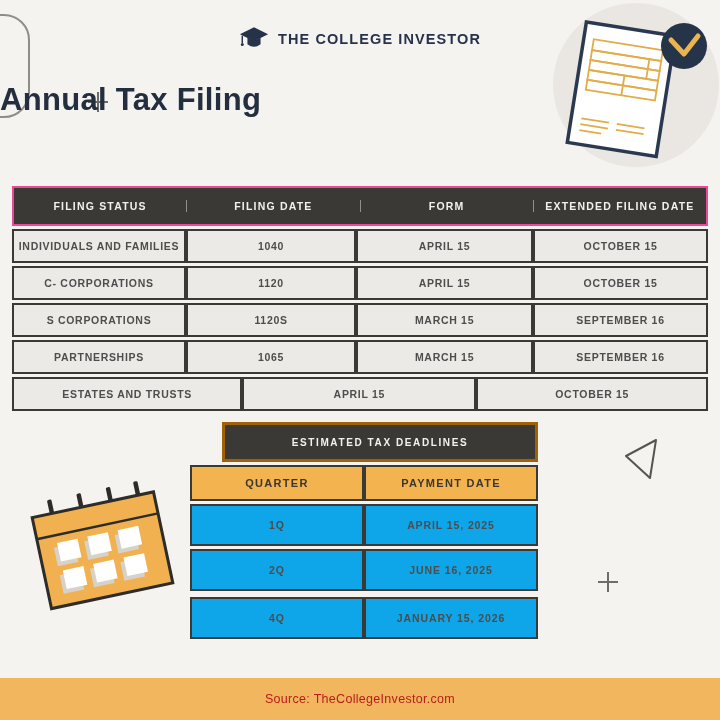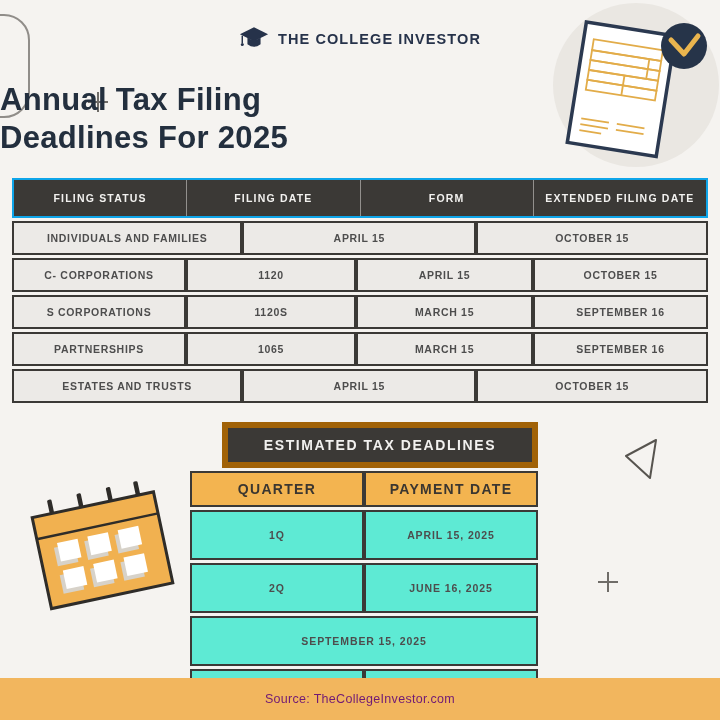--- a/index.html
+++ b/index.html
@@ -21,43 +21,43 @@
   .calendar-art{position:absolute;left:22px;top:478px;width:158px;height:134px;}
   
   .brand{position:absolute;top:26px;left:0;right:0;display:flex;align-items:center;
     justify-content:center;gap:9px;z-index:3;}
   .brand-name{font-size:14.5px;font-weight:800;letter-spacing:1.1px;color:#26324a;}
   .title{position:absolute;top:60px;left:0;right:0;text-align:left;z-index:3;
     font-size:31px;line-height:38px;font-weight:800;color:#232f3e;letter-spacing:.3px;}
   
   .ftable{position:absolute;left:12px;top:170px;width:696px;z-index:2;}
   .frow{display:flex;margin-top:3px;}
-  .fhead{margin-top:8px;background:#3b3936;border:2px solid #0ea5e9;height:36px;}
+  .fhead{margin-top:16px;background:#3b3936;border:2px solid #ec4899;height:36px;align-items:center;}
   .fhead .th{flex-grow:1;flex-basis:0;display:flex;align-items:center;justify-content:center;
     color:#f2f1ef;font-size:10.5px;font-weight:700;letter-spacing:1.2px;}
   .fhead .th + .th{border-left:1px solid #92908d;}
   .td{flex-grow:1;flex-basis:0;height:34px;box-sizing:border-box;background:#eceae7;
     border:2px solid #3b3936;display:flex;align-items:center;justify-content:center;
     color:#4d4d4d;font-size:10.5px;font-weight:700;letter-spacing:.7px;}
   .c1{flex-grow:174;}.c2{flex-grow:170;}.c3{flex-grow:177;}.c4{flex-grow:175;}
   
   .etable{position:absolute;left:190px;top:422px;width:348px;z-index:2;}
-  .etitle{height:34px;background:#3b3936;border:6px solid #a16207;box-sizing:content-box;
+  .etitle{height:34px;background:#3b3936;border:3px solid #a16207;box-sizing:content-box;
     display:flex;align-items:center;justify-content:center;color:#f2f1ef;
-    font-size:14px;font-weight:700;letter-spacing:1.6px;margin-left:32px;}
+    font-size:10px;font-weight:700;letter-spacing:1.6px;margin-left:32px;}
   .erow{display:flex;margin-top:3px;}
-  .erow .cell{flex-grow:1;flex-basis:0;height:50px;box-sizing:border-box;background:#5eead4;
+  .erow .cell{flex-grow:1;flex-basis:0;height:42px;box-sizing:border-box;background:#0ea5e9;
     border:2px solid #3b3936;display:flex;align-items:center;justify-content:center;
     color:#4d4d4d;font-size:10.5px;font-weight:700;letter-spacing:.9px;}
-  .erow .hcell{background:#f3b450;height:36px;color:#3b3630;font-size:14px;letter-spacing:1.3px;}
+  .erow .hcell{background:#f3b450;height:36px;color:#3b3630;font-size:11px;letter-spacing:1.3px;}
   .eq{flex-grow:173;}.ep{flex-grow:175;}
   
   .footer{position:absolute;left:0;right:0;bottom:0;height:42px;background:#f2b65e;
     display:flex;align-items:center;justify-content:center;z-index:4;
-    color:#701a75;font-size:12.5px;letter-spacing:.3px;font-weight:400;}
+    color:#b91c1c;font-size:12.5px;letter-spacing:.3px;font-weight:400;}
 </style>
 </head>
 <body>
 
 <div class="page">
 
   <div class="deco-rrect"></div>
   <svg class="plus plus-tl" viewBox="0 0 24 24">
     <path d="M12 2 V22 M2 12 H22" stroke="#6f6c68" stroke-width="2" fill="none"></path>
   </svg>
@@ -96,32 +96,32 @@
     <svg width="30" height="25" viewBox="0 0 32 26">
       <polygon points="16,1 31,8.5 16,16 1,8.5" fill="#26324a"></polygon>
       <path d="M9 12 L9 19 Q16 24.5 23 19 L23 12 Q16 17 9 12 Z" fill="#26324a"></path>
       <line x1="3.5" y1="10" x2="3.5" y2="18" stroke="#26324a" stroke-width="1.6"></line>
       <circle cx="3.5" cy="19.3" r="1.6" fill="#26324a"></circle>
     </svg>
     <span class="brand-name">THE COLLEGE INVESTOR</span>
   </div>
   <h1 class="title">
     <span>Annual Tax Filing</span><br>
-    <span>Deadlines For 2025</span>
   </h1>
 
   <section class="ftable">
     <div class="frow fhead">
       <div class="th c1">FILING STATUS</div>
       <div class="th c3">FILING DATE</div>
       <div class="th c2">FORM</div>
       <div class="th c4">EXTENDED FILING DATE</div>
     </div>
     <div class="frow">
       <div class="td c1">INDIVIDUALS AND FAMILIES</div>
+      <div class="td c2">1040</div>
       <div class="td c3">APRIL 15</div>
       <div class="td c4">OCTOBER 15</div>
     </div>
     <div class="frow">
       <div class="td c1">C- CORPORATIONS</div>
       <div class="td c2">1120</div>
       <div class="td c3">APRIL 15</div>
       <div class="td c4">OCTOBER 15</div>
     </div>
     <div class="frow">
@@ -151,21 +151,20 @@
     </div>
     <div class="erow">
       <div class="cell eq">1Q</div>
       <div class="cell ep">APRIL 15, 2025</div>
     </div>
     <div class="erow">
       <div class="cell eq">2Q</div>
       <div class="cell ep">JUNE 16, 2025</div>
     </div>
     <div class="erow">
-      <div class="cell ep">SEPTEMBER 15, 2025</div>
     </div>
     <div class="erow">
       <div class="cell eq">4Q</div>
       <div class="cell ep">JANUARY 15, 2026</div>
     </div>
   </section>
 
   <svg class="calendar-art" viewBox="0 0 158 134">
     <g transform="rotate(-12 79 70)">
       <rect x="36" y="12" width="4.5" height="18" rx="1.5" fill="#2e2c29"></rect>

